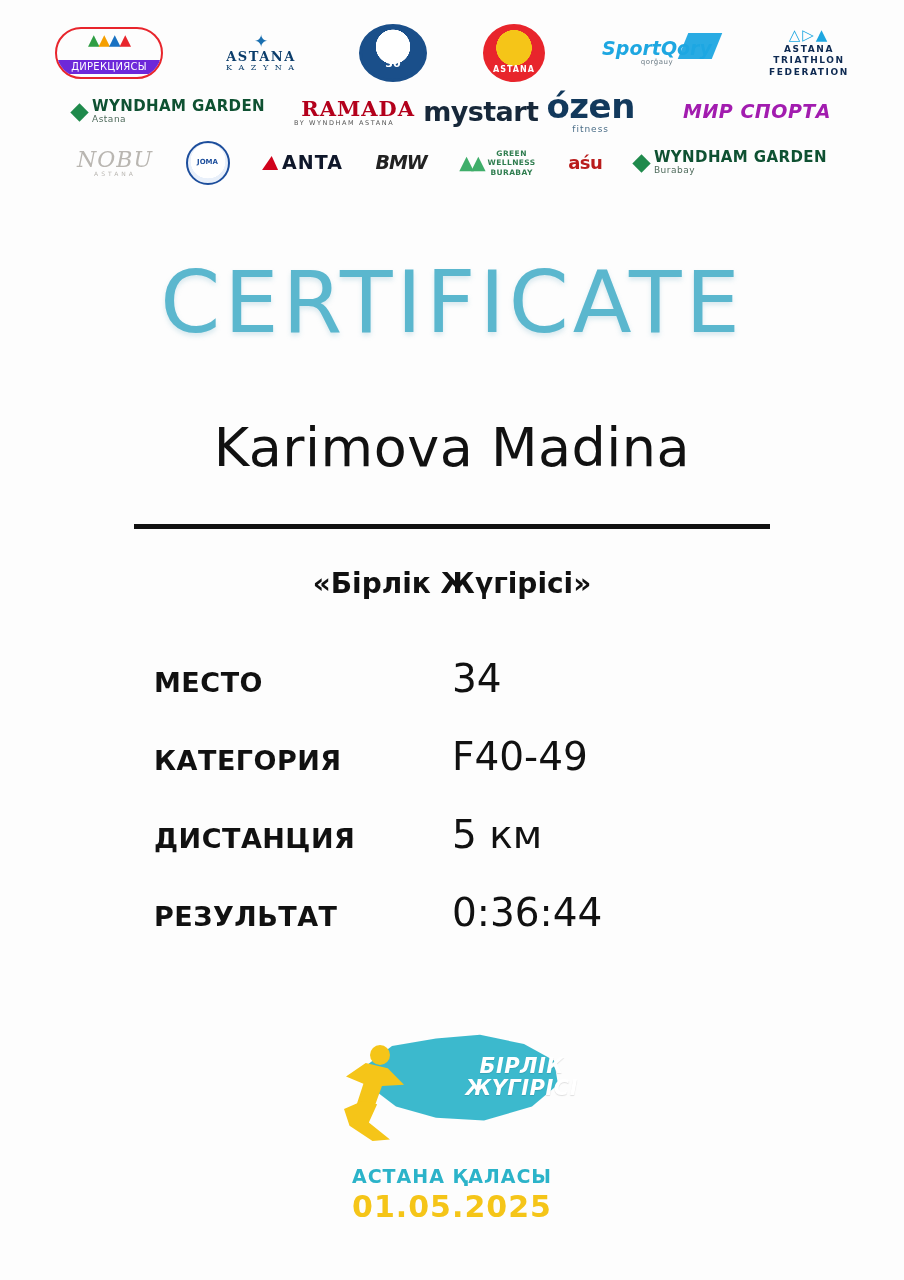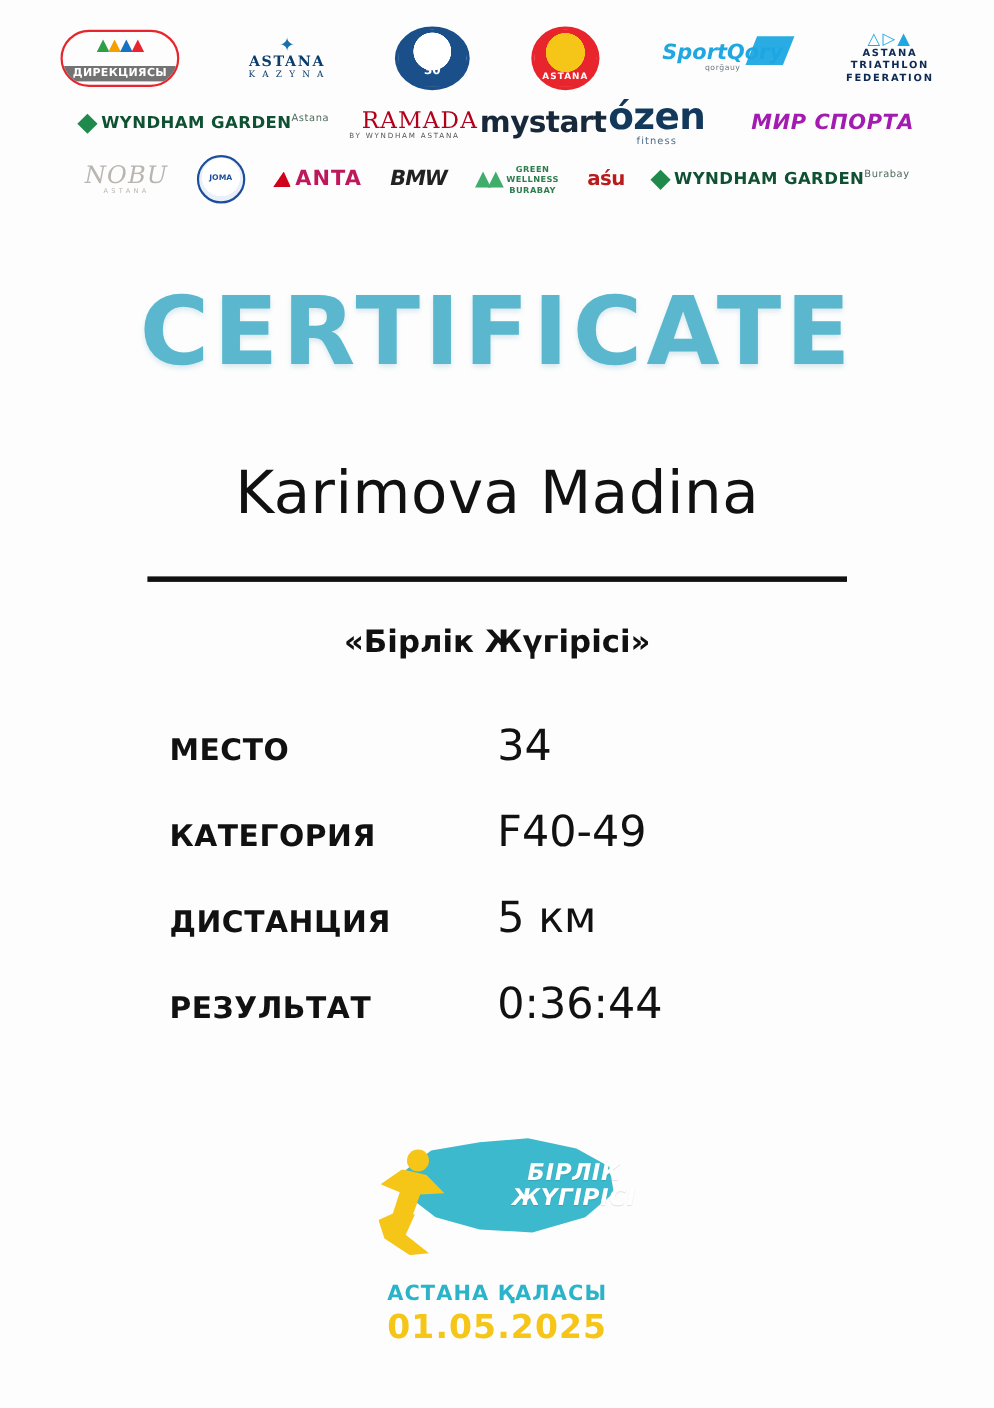--- a/index.html
+++ b/index.html
@@ -54,22 +54,22 @@
   .lg-direkciya .figs {
     position: absolute; top: 4px; left: 0; right: 0;
     font-size: 15px; letter-spacing: -1px;
     color: #2f9e44;
   }
   .lg-direkciya .figs span:nth-child(1){color:#2f9e44}
   .lg-direkciya .figs span:nth-child(2){color:#f59f00}
   .lg-direkciya .figs span:nth-child(3){color:#1971c2}
   .lg-direkciya .figs span:nth-child(4){color:#e8252c}
   .lg-direkciya .cap {
-    background: #737373; color:#fff;
-    font-size: 10px; font-weight: bold;
+    background: #6d28d9; color:#fff;
+    font-size: 10px; font-weight: normal;
     width: 100%; padding: 2px 0;
     letter-spacing: .3px;
   }
 
   .lg-samruk { width: 84px; color: #0b3d6b; }
   .lg-samruk .di { font-size: 17px; color:#1a6fb0; line-height: 1; }
   .lg-samruk .t1 { font-family: "DejaVu Serif", serif; font-size: 13px; font-weight: bold; letter-spacing: 1.5px; }
   .lg-samruk .t2 { font-family: "DejaVu Serif", serif; font-size: 8px; letter-spacing: 2px; }
 
   .lg-emblem {
@@ -105,24 +105,24 @@
 
   .lg-atf { width: 80px; text-align:center; color:#0e2a52; }
   .lg-atf .tri { color:#1ea7e1; font-size:15px; letter-spacing:2px; }
   .lg-atf .t { font-size:9px; font-weight:bold; letter-spacing:1.6px; line-height:1.25; }
 
   
   .lg-wyndham { color:#0f5132; display:flex; align-items:center; gap:6px; }
   .lg-wyndham .mark { width:13px; height:13px; background:#1f8a4c; transform:rotate(45deg); }
   .lg-wyndham .txt { font-size:15px; font-weight:bold; letter-spacing:.4px; }
   .lg-wyndham .sub { font-size:9px; font-weight:normal; letter-spacing:.5px; color:#4f6b5c; }
-  .lg-wyndham .stackcol { display:flex; flex-direction:row; align-items:flex-start; }
+  .lg-wyndham .stackcol { display:flex; flex-direction:column; align-items:flex-start; }
 
   .lg-ramada { text-align:center; color:#b3001b; }
-  .lg-ramada .nm { font-family:"DejaVu Serif", serif; font-size:21px; font-weight:normal; letter-spacing:1px;margin-left:28px; }
+  .lg-ramada .nm { font-family:"DejaVu Serif", serif; font-size:21px; font-weight:bold; letter-spacing:1px;margin-left:28px; }
   .lg-ramada .sub { font-size:6.5px; color:#555; letter-spacing:1.6px; }
 
   .lg-mystart { font-size:27px; font-weight:bold; color:#17283a; letter-spacing:-.6px; }
 
   .lg-ozen { text-align:center; color:#12395c; }
   .lg-ozen .nm { font-size:34px; font-weight:bold; letter-spacing:-.5px; }
   .lg-ozen .sub { font-size:9px; color:#4a6d87; letter-spacing:1px; }
 
   .lg-mirsporta { color:#a21caf; font-size:19px; font-weight:bold; font-style:italic; letter-spacing:.5px;margin-left:40px; }
 
@@ -132,38 +132,38 @@
   .lg-nobu .sub { font-size:6px; letter-spacing:3px; }
 
   .lg-joma {
     width:44px; height:44px; border-radius:50%;
     border:2px solid #1d4e9c; color:#1d4e9c;
     display:flex; align-items:center; justify-content:center;
     font-size:7px; font-weight:bold; text-align:left;
     background: radial-gradient(circle at 50% 45%, #ffffff 0 58%, #e9f0fa 59% 100%);
   }
 
-  .lg-anta { color:#be185d; display:flex; align-items:center; gap:4px; }
+  .lg-anta { color:#0f172a; display:flex; align-items:center; gap:4px; }
   .lg-anta .bar { width:16px; height:14px; background:#d0021b; clip-path: polygon(0 100%, 60% 0, 100% 100%); }
   .lg-anta .nm { font-size:19px; font-weight:bold; letter-spacing:1px; }
 
   .lg-bmw { color:#222; font-size:19px; font-weight:bold; font-style:italic; letter-spacing:-1px; }
 
   .lg-green { display:flex; align-items:center; gap:5px; color:#2f7d4f; }
   .lg-green .trees { color:#3fae6a; font-size:19px; letter-spacing:-3px; }
   .lg-green .t { font-size:7.5px; font-weight:bold; line-height:1.25; letter-spacing:.4px; }
 
   .lg-asu { color:#b91c1c; font-size:18px; font-weight:bold; letter-spacing:-.5px; }
 
   
   .cert-title {
     margin-top: 66px;
     text-align: center;
     font-size: 86px;
-    font-weight: bold;
+    font-weight: normal;
     letter-spacing: 4px;
     color: #5bb7ce;
     text-shadow: 0 3px 5px rgba(120,180,200,.28);
   }
   .athlete {
     margin-top: 64px;
     text-align: center;
     font-size: 54px;
     color: #111;
     letter-spacing: .5px;

